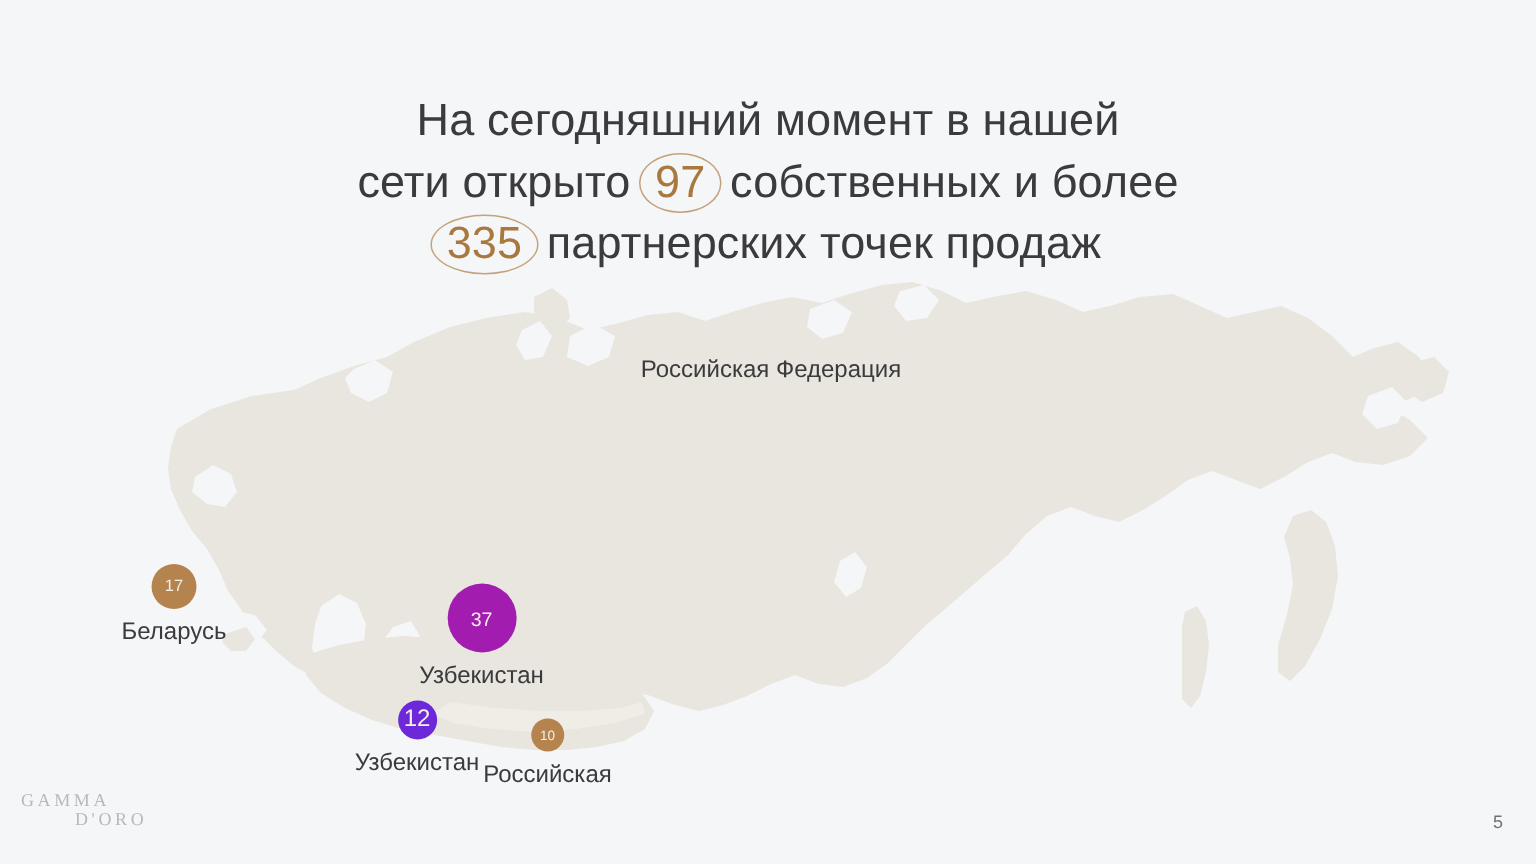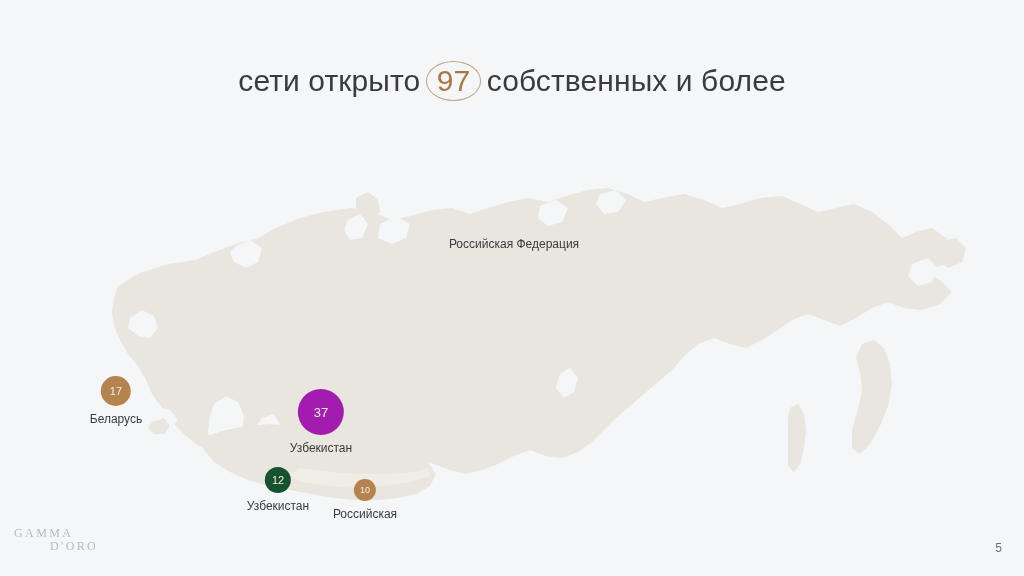--- a/index.html
+++ b/index.html
@@ -76,21 +76,21 @@
     color:#F6EFE4;
     display:flex;
     align-items:center;
     justify-content:center;
     margin:0 auto;
     font-weight:400;
     line-height:1;
   }
   .mlabel {
     margin-top:7px;
-    font-size:12px;
+    font-size:16px;
     color:#3B3B3D;
     white-space:nowrap;
     line-height:1.1;
   }
 
   
   #logo {
     position:absolute;
     left:14px; top:527px;
     z-index:7;
@@ -189,37 +189,39 @@
       </g>
 
       <g fill="#F1EEE9" opacity=".85">
         <path d="M300,300 L330,304 L360,306 L388,306 L414,304 L428,300 L430,308
                  L410,314 L384,318 L356,320 L328,318 L302,314 L288,308 Z"></path>
       </g>
     </svg>
   </div>
 
   <div id="title-block">
+    <div class="title-line">На сегодняшний момент в нашей</div>
     <div class="title-line"><span>сети открыто</span> <span class="hl">97</span> <span>собственных и более</span></div>
+    <div class="title-line"><span class="hl">335</span> <span>партнерских точек продаж</span></div>
   </div>
 
   <div id="markers">
       <div class="marker" style="left: 514px; top: 231px;">
         <div class="mlabel">Российская Федерация</div>
       </div>
       <div class="marker" style="left: 321px; top: 389px;">
         <div class="bubble" style="width: 46px; height: 46px; font-size: 13px; background: #a21caf;">37</div>
         <div class="mlabel">Узбекистан</div>
       </div>
       <div class="marker" style="left: 116px; top: 376px;">
         <div class="bubble" style="width: 30px; height: 30px; font-size: 11px; background: rgb(181, 131, 78);">17</div>
         <div class="mlabel">Беларусь</div>
       </div>
       <div class="marker" style="left: 278px; top: 467px;">
-        <div class="bubble" style="width: 26px; height: 26px; font-size: 11px; background: #14532d;">12</div>
+        <div class="bubble" style="width: 26px; height: 26px; font-size: 16px; background: #6d28d9;">12</div>
         <div class="mlabel">Узбекистан</div>
       </div>
       <div class="marker" style="left: 365px; top: 479px;">
         <div class="bubble" style="width: 22px; height: 22px; font-size: 9px; background: rgb(181, 131, 78);">10</div>
         <div class="mlabel">Российская</div>
       </div>
     </div>
 
   <div id="logo">
     <div class="logo-l1">GAMMA</div>

